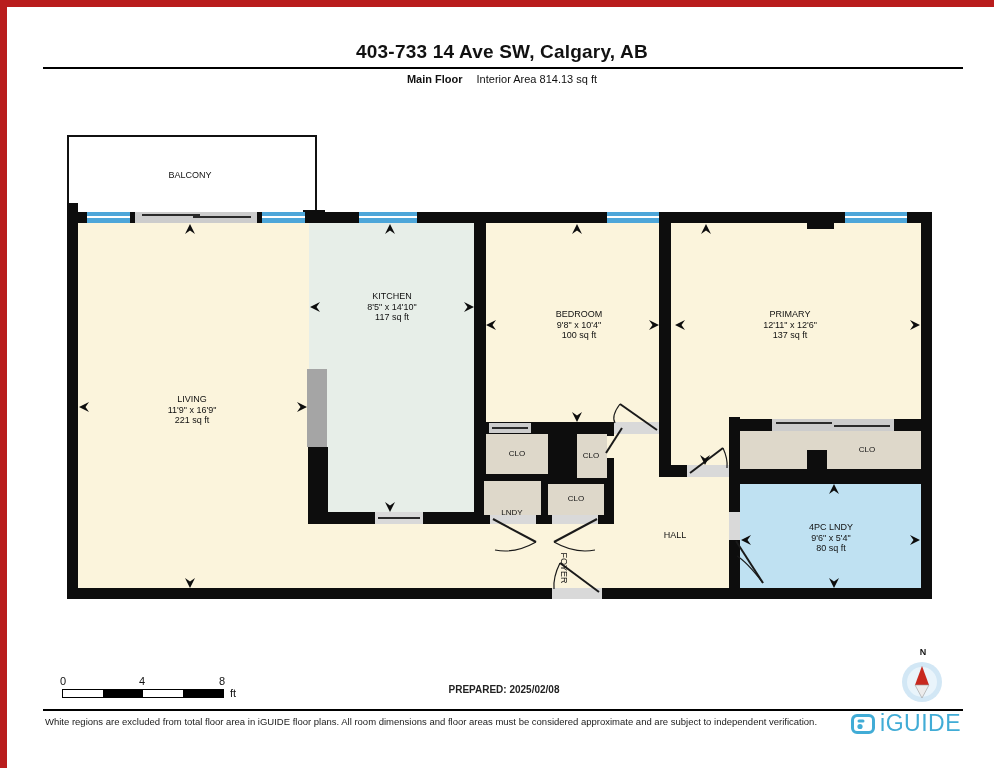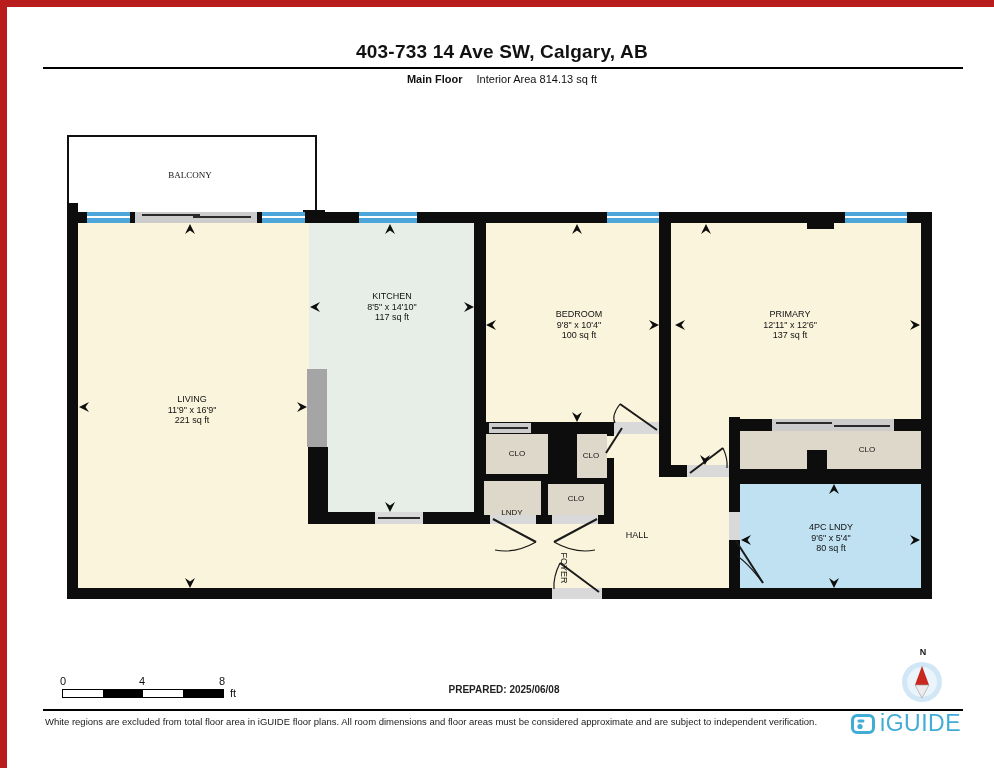--- a/index.html
+++ b/index.html
@@ -154,21 +154,21 @@
         <path d="M698,458 l-5,-10 l5,3.5 l5,-3.5 Z"></path>
       <path d="M668,318 l10,-5 l-3.5,5 l3.5,5 Z"></path>
         <path d="M913,318 l-10,-5 l3.5,5 l-3.5,5 Z"></path>
       <path d="M827,477 l-5,10 l5,-3.5 l5,3.5 Z"></path>
         <path d="M827,581 l-5,-10 l5,3.5 l5,-3.5 Z"></path>
       <path d="M734,533 l10,-5 l-3.5,5 l3.5,5 Z"></path>
         <path d="M913,533 l-10,-5 l3.5,5 l-3.5,5 Z"></path>
     </g>
   </svg>
 
-  <div class="roomlabel" style="left:183px;top:168px;font-family:Liberation Serif, serif;">BALCONY</div>
+  <div class="roomlabel" style="left:183px;top:168px;">BALCONY</div>
   <div class="roomlabel" style="left:185px;top:403px;text-align:center;">
     <div>LIVING</div>
       <div>11'9" x 16'9"</div>
       <div>221 sq ft</div>
   </div>
   <div class="roomlabel" style="left:385px;top:300px;">
     <div>KITCHEN</div>
       <div>8'5" x 14'10"</div>
       <div>117 sq ft</div>
   </div>
@@ -185,35 +185,35 @@
   <div class="roomlabel" style="left:824px;top:531px;">
     <div>4PC LNDY</div>
       <div>9'6" x 5'4"</div>
       <div>80 sq ft</div>
   </div>
   <div class="roomlabel small" style="left:510px;top:447px;">CLO</div>
   <div class="roomlabel small" style="left:584px;top:449px;">CLO</div>
   <div class="roomlabel small" style="left:505px;top:490px;margin-top:16px;">LNDY</div>
   <div class="roomlabel small" style="left:569px;top:492px;">CLO</div>
   <div class="roomlabel small" style="left:860px;top:443px;">CLO</div>
-  <div class="roomlabel" style="left:624px;top:528px;padding-left:12px;">HALL</div>
+  <div class="roomlabel" style="left:662px;top:528px;padding-left:12px;">HALL</div>
   <div class="roomlabel vert" style="left:557px;top:561px;">FOYER</div>
 
   <div class="ticklbl" style="left:56px;top:668px;">0</div>
   <div class="ticklbl" style="left:135px;top:668px;">4</div>
   <div class="ticklbl" style="left:215px;top:668px;">8</div>
   <div class="scalebar">
     <span style="width:40px;background:#fff;"></span>
       <span style="width:40px;background:#000;"></span>
       <span style="width:40px;background:#fff;"></span>
       <span style="width:40px;background:#000;"></span>
   </div>
   <div class="ftlbl" style="left:223px;top:680px;">ft</div>
 
-  <div class="prepared">PREPARED: 2025/06/08</div>
+  <div class="prepared">PREPARED: 2025/02/08</div>
 
   <div class="north">N</div>
   <div class="compass-circle"></div>
   <div class="compass-inner"></div>
   <svg class="svgov" style="left:895px;top:655px;" width="40" height="40" viewBox="0 0 40 40">
     <polygon points="20,4 13,23 27,23" fill="#C8281E"></polygon>
     <polygon points="13,23 27,23 20,36" fill="#ECECEC" stroke="#9a9a9a" stroke-width="0.6"></polygon>
   </svg>
 
   <div class="rule" style="top:702px;"></div>

